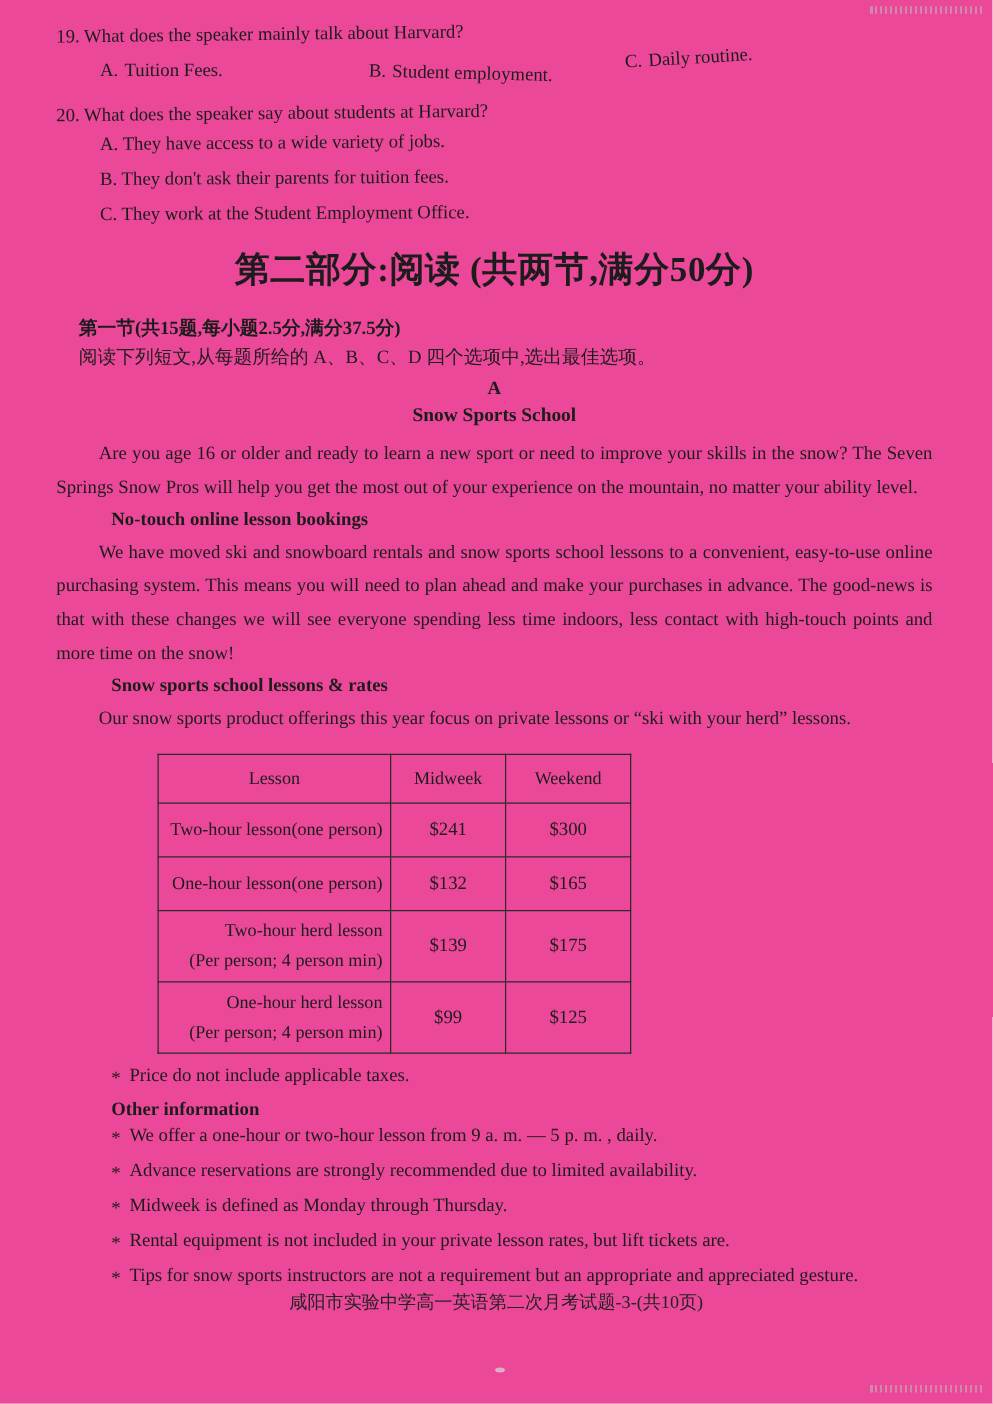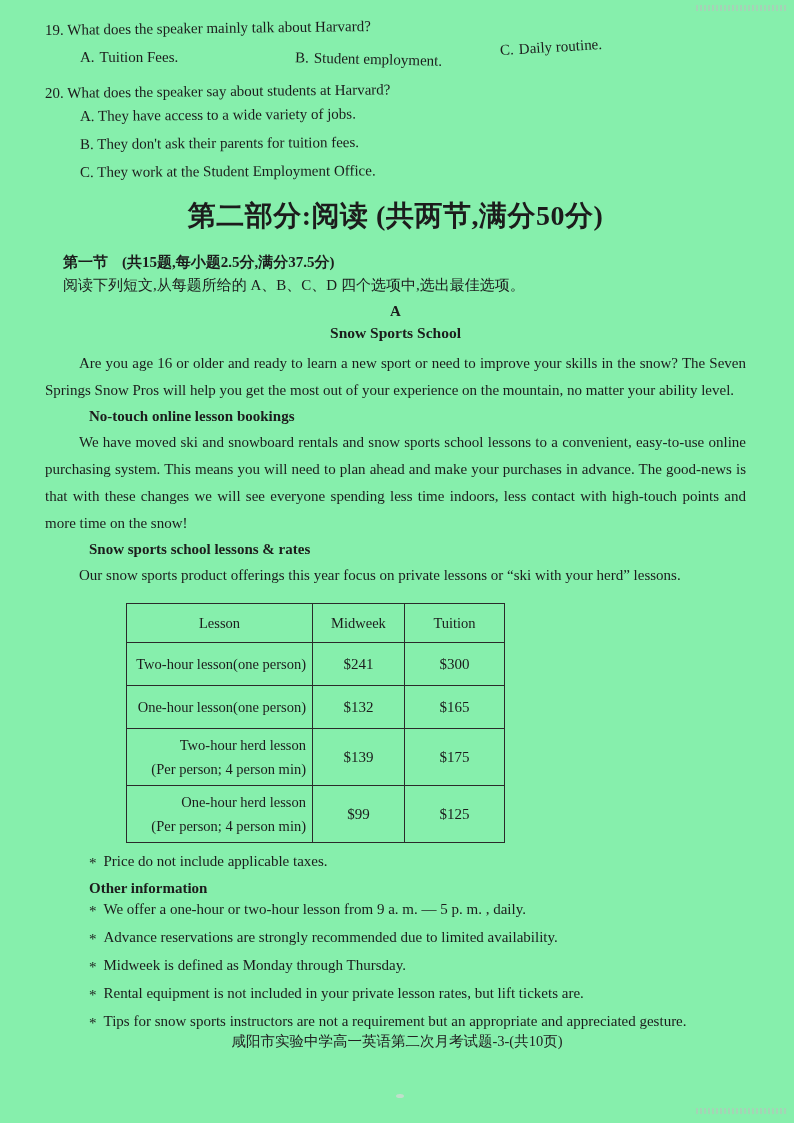--- a/index.html
+++ b/index.html
@@ -1,19 +1,19 @@
 <!DOCTYPE html>
 <html><head>
 <meta charset="utf-8">
 <style>
   html,body{margin:0;padding:0;background:#ffffff;}
   .page{
     position:relative;
     width:794px;height:1123px;
-    background:#86efac;
+    background:#ec4899;
     font-family:"Liberation Serif","DejaVu Serif",serif;
     color:#1c1c1c;
     overflow:hidden;
     box-sizing:border-box;
     padding:22px 48px 0 45px;
     font-size:15px;
   }
   
   .wm{
     position:absolute;
@@ -46,21 +46,21 @@
   .optC20{transform:rotate(-0.3deg);transform-origin:left center;}
   
   .part-title{
     text-align:center;
     font-weight:bold;
     font-size:28px;
     margin:16px 0 18px 0;
     letter-spacing:.5px;
   }
   .subsec{font-weight:bold;margin:0 0 4px 18px;}
-  .subsec .meta{margin-left:14px;}
+  .subsec .meta{}
   .instructions{margin:0 0 8px 18px;}
   .passage-label{text-align:center;font-weight:bold;margin:4px 0 4px 0;}
   .passage-title{text-align:center;font-weight:bold;font-size:15.5px;margin:2px 0 8px 0;}
   
   .para{
     text-align:justify;
     text-indent:34px;
     line-height:27px;
     margin:0 0 2px 0;
   }
@@ -134,21 +134,21 @@
   <table class="rates">
     <colgroup>
         <col class="c-lesson">
         <col class="c-mid">
         <col class="c-wknd">
       </colgroup>
     <tbody>
         <tr>
       <th>Lesson</th>
       <th>Midweek</th>
-      <th>Tuition</th>
+      <th>Weekend</th>
     </tr>
     <tr class="r1">
       <td class="lesson-cell">
             <span class="cell-line">Two-hour lesson(one person)</span>
           </td>
       <td class="price">$241</td>
       <td class="price">$300</td>
     </tr>
     <tr class="r2">
       <td class="lesson-cell">

